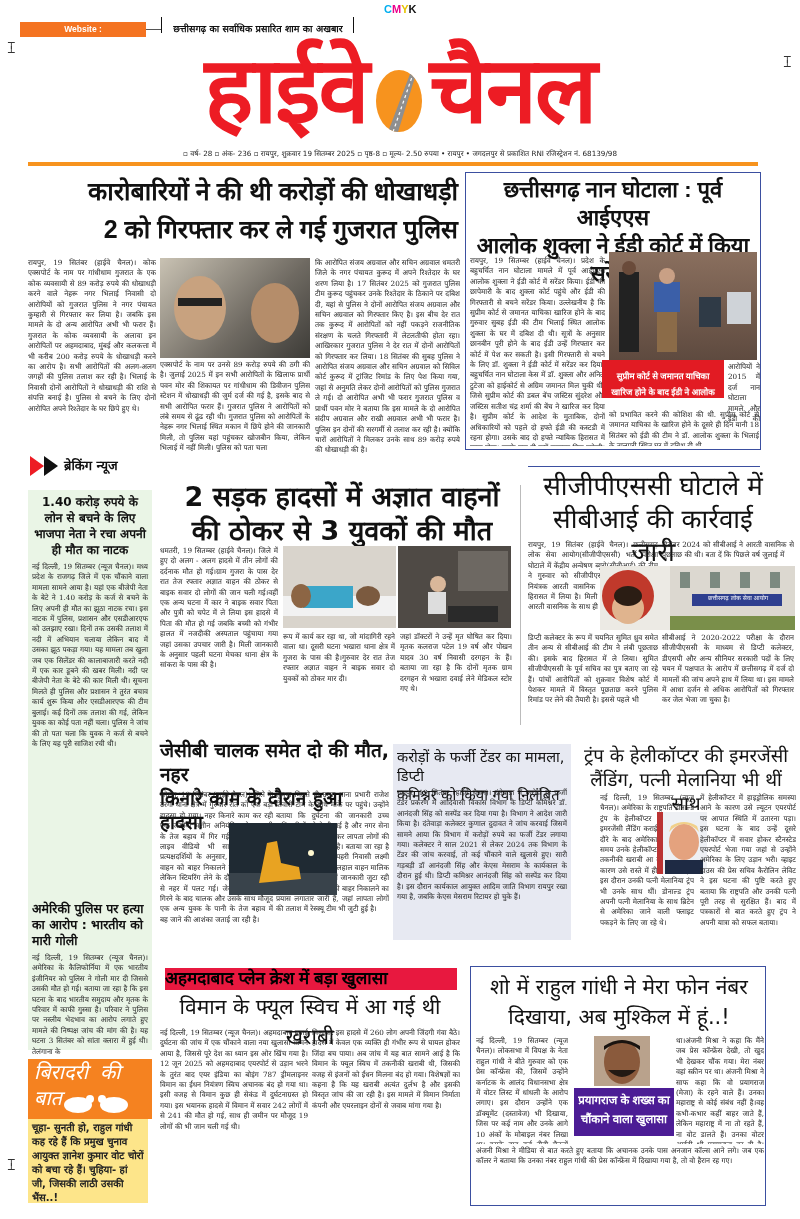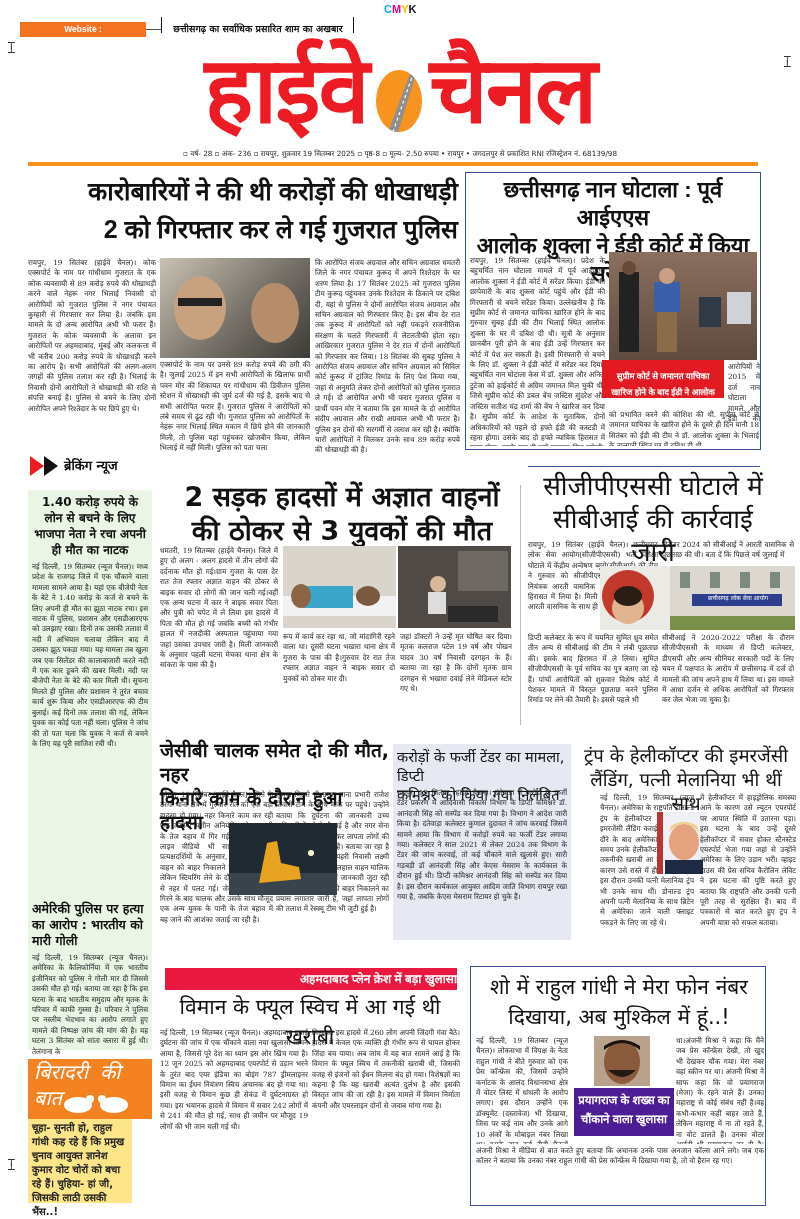--- a/index.html
+++ b/index.html
@@ -25,24 +25,24 @@
 .photo{background:#777;overflow:hidden}
 .redcap{background:#e21b23;color:#fff;font-size:11px;font-weight:bold;text-align:center;line-height:15px;padding:8px 4px;font-family:"Liberation Sans",sans-serif}
 .bn-head{top:456px;left:30px;width:125px;height:22px;display:flex;}
 .chev{width:0;height:0;border-top:10px solid transparent;border-bottom:10px solid transparent}
 .bn-label{font-size:13px;font-weight:bold;margin-left:6px}
 .bn-box{top:490px;left:28px;width:124px;height:560px;background:#eaf5e6}
 .bn-title{font-size:12px;font-weight:bold;line-height:16px;text-align:center;padding:4px 4px}
 .h2{font-size:27px;line-height:34px;text-align:center;font-weight:bold;font-family:"DejaVu Sans",sans-serif}
 .h3{font-size:19px;line-height:24px;font-family:"DejaVu Sans",sans-serif}
 .grey-box{background:#e7e9f2}
-.strip{background:#e8183f;color:#ffffff;font-size:12px;font-weight:bold;text-align:right;line-height:22px;font-family:"Liberation Sans",sans-serif}
+.strip{background:#e8183f;color:#000000;font-size:17px;font-weight:bold;text-align:left;line-height:22px;font-family:"Liberation Sans",sans-serif}
 .bira{top:1059px;left:28px;width:124px;height:60px;background:#f58220;color:#fff}
 .bira-title{font-size:20px;font-family:Liberation Mono, monospace;font-style:italic;padding:2px 6px;line-height:26px}
-.bira-text{top:1119px;left:28px;width:104px;height:84px;background:#fde58a;font-size:10px;font-weight:bold;line-height:14px;padding:2px 4px;color:#222}
+.bira-text{top:1119px;left:28px;width:120px;height:84px;background:#fde58a;font-size:10px;font-weight:bold;line-height:14px;padding:2px 4px;color:#222}
 .cyan-cap{background:#4c1d95;color:#fff;font-size:14px;font-weight:bold;text-align:center;line-height:20px;padding:3px 4px;font-family:"Liberation Sans",sans-serif}
 .vrule{background:#bbb;width:1px}
 </style>
 </head>
 <body>
 
 <div class="abs cmyk">
   <span>C</span><span>M</span><span>Y</span><span>K</span>
 </div>
 <div class="abs website">Website : www.highwaychannel.in</div>

